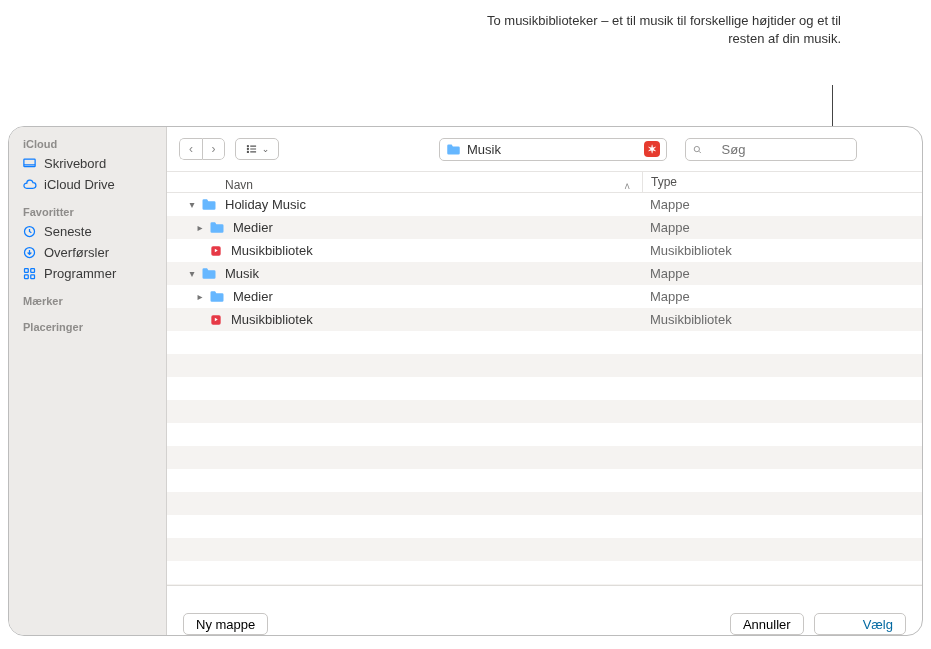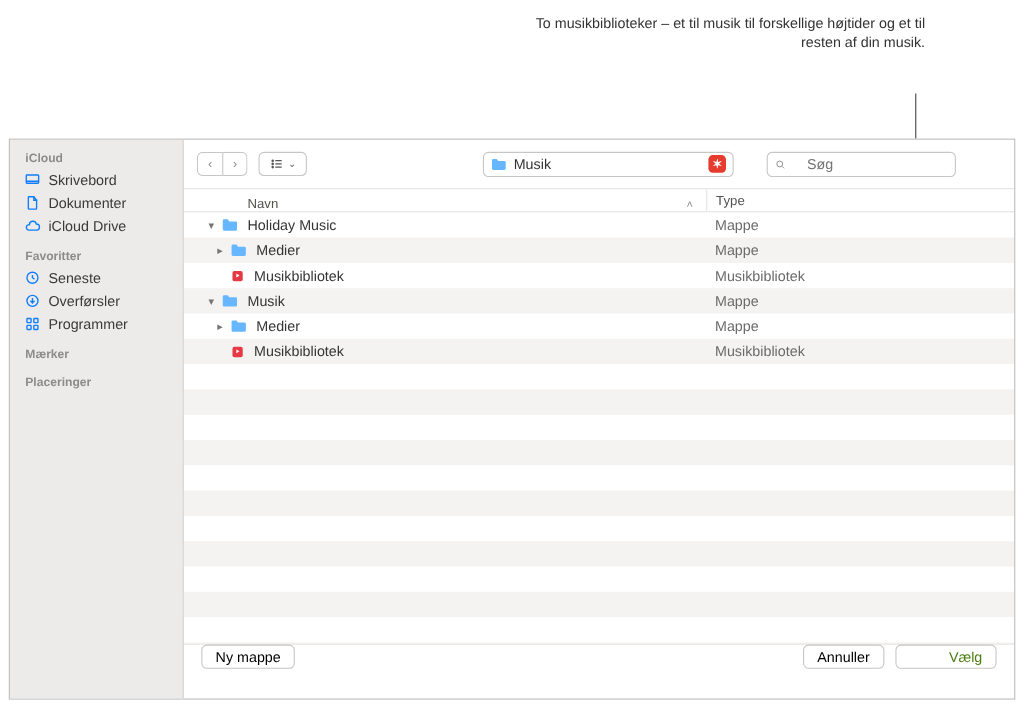--- a/index.html
+++ b/index.html
@@ -12,21 +12,21 @@
 
     .callout-line {
       position: absolute; border-right: 1px solid #444;
     }
     .bracket-top { position: absolute; border-top: 1px solid #555; }
     .bracket-side { position: absolute; border-right: 1px solid #555; }
     .bracket-bot { position: absolute; border-bottom: 1px solid #555; }
 
     .window {
       position: absolute; top: 126px; left: 8px; right: 8px; bottom: 13px;
-      border: 1px solid #bcbcbc; border-radius: 0; overflow: hidden;
+      border: 1px solid #bcbcbc; border-radius: 16px; overflow: hidden;
       display: flex; background: #fff;
     }
 
     .sidebar {
       width: 158px; background: #edebe9; border-right: 1px solid #d3d1cf;
       padding: 6px 0 0 0; font-size: 13px;
     }
     .sb-header { color: #8e8c8a; font-weight: 600; font-size: 11px; padding: 5px 14px 3px; }
     .sb-item { display: flex; align-items: center; padding: 3px 12px; color: #3a3a3a; cursor: default; }
     .sb-item span.icon { width: 17px; display: inline-flex; justify-content: center; margin-right: 6px; color: #0e7dff; }
@@ -50,21 +50,21 @@
       margin-left: 150px; height: 23px; min-width: 228px; border: 1px solid #c8c6c4; border-radius: 5px;
       display: flex; align-items: center; padding: 0 6px; gap: 6px; color:#333; font-size:13px;
     }
     .path-pop .folder-ico { color:#3da9fc; display:flex; }
     .path-pop .folder-ico svg { width: 15px; height: 13px; }
     .path-pop .var-badge {
       margin-left: auto; width: 16px; height: 16px; border-radius: 4px; background: #e63b2e;
       color: #fff; display:flex; align-items:center; justify-content:center; font-size:11px; font-weight:700;
     }
 
-    .search-wrap { flex: 0 0 172px; margin-left: 20px; height: 23px; border: 1px solid #c8c6c4; border-radius: 5px; display:flex; align-items:center; padding:0 6px; gap:19px; color:#8a8a8a; font-size:13px; overflow:hidden; }
+    .search-wrap { flex: 0 0 172px; margin-left: 8px; height: 23px; border: 1px solid #c8c6c4; border-radius: 5px; display:flex; align-items:center; padding:0 6px; gap:19px; color:#8a8a8a; font-size:13px; overflow:hidden; }
     .search-wrap svg { width: 13px; height: 13px; }
     .search-wrap input { border:none; outline:none; width:100%; font-size:13px; background:transparent; }
 
     .cols { display:flex; align-items:flex-end; height: 22px; border-top:1px solid #e6e4e2; border-bottom:1px solid #e6e4e2; font-size: 12px; color:#535251; }
     .cols .col-name { padding-left: 58px; flex: 1; }
     .cols .sort-caret { margin-right: 12px; color:#8a8a8a; font-size: 10px; }
     .cols .col-type { width: 280px; padding-left: 8px; border-left: 1px solid #e6e4e2; height:100%; display:flex; align-items:center; }
 
     .filelist { flex: 1; overflow: hidden; font-size: 13px; color:#343434; position: relative; }
     .row { display:flex; align-items:center; height: 23px; }
@@ -75,23 +75,23 @@
     .folder-ico-s { color:#3da9fc; display:inline-flex; }
     .folder-ico-s svg { width: 16px; height: 13px; }
     .lib-ico { display:inline-flex; }
     .lib-ico svg { width: 14px; height: 14px; }
     .indent-0 { padding-left: 10px; }
     .indent-1 .name-cell { padding-left: 28px; }
 
     .striped-bg .stripe-row { height: 23px; }
     .striped-bg .stripe-row:nth-child(even) { background:#f5f3f1; }
 
-    .footer { height: 50px; border-top: 1px solid #dedcd9; display:flex; align-items:flex-start; padding: 0 16px; gap: 10px; }
+    .footer { height: 50px; border-top: 1px solid #dedcd9; display:flex; align-items:flex-end; padding: 0 16px; gap: 10px; }
     .btn { height: 22px; border: 1px solid #c8c6c4; border-radius: 5px; background:#fff; padding: 0 12px; font-size:13px; display:flex; align-items:center; }
-    .btn.disabled { color:#4d7c0f;padding-left:48px; }
+    .btn.disabled { color:#0369a1;padding-left:48px; }
     .footer-spacer { flex:1; }
   </style>
 </head>
 <body>
 
 <div class="annotation">To musikbiblioteker – et til musik til forskellige højtider og et til resten af din musik.</div>
 
 <div class="callout-line" style="top:85px; left:832px; height:47px;"></div>
 
 <div class="bracket-side" style="top:240px; left:832px; height:147px;"></div>
@@ -106,29 +106,20 @@
   <div class="sidebar">
     <div class="sb-header">iCloud</div>
     <div class="sb-item">
       <span class="icon">
         <svg viewBox="0 0 24 24" fill="none" stroke="currentColor" stroke-width="2">
             <rect x="3" y="5" width="18" height="12" rx="1"></rect>
             <path d="M3 14h18"></path>
           </svg>
       </span>
       <span>Skrivebord</span>
-    </div>
-    <div class="sb-item">
-      <span class="icon">
-        <svg viewBox="0 0 24 24" fill="none" stroke="currentColor" stroke-width="2">
-            <path d="M14 3H7a1 1 0 0 0-1 1v16a1 1 0 0 0 1 1h10a1 1 0 0 0 1-1V8z"></path>
-            <path d="M14 3v5h5"></path>
-          </svg>
-      </span>
-      <span>Dokumenter</span>
     </div>
     <div class="sb-item">
       <span class="icon">
         <svg viewBox="0 0 24 24" fill="none" stroke="currentColor" stroke-width="2">
             <path d="M18 18H7a4 4 0 1 1 .6-7.97A5 5 0 0 1 17.5 9 3.5 3.5 0 0 1 18 18z"></path>
           </svg>
       </span>
       <span>iCloud Drive</span>
     </div>
 

